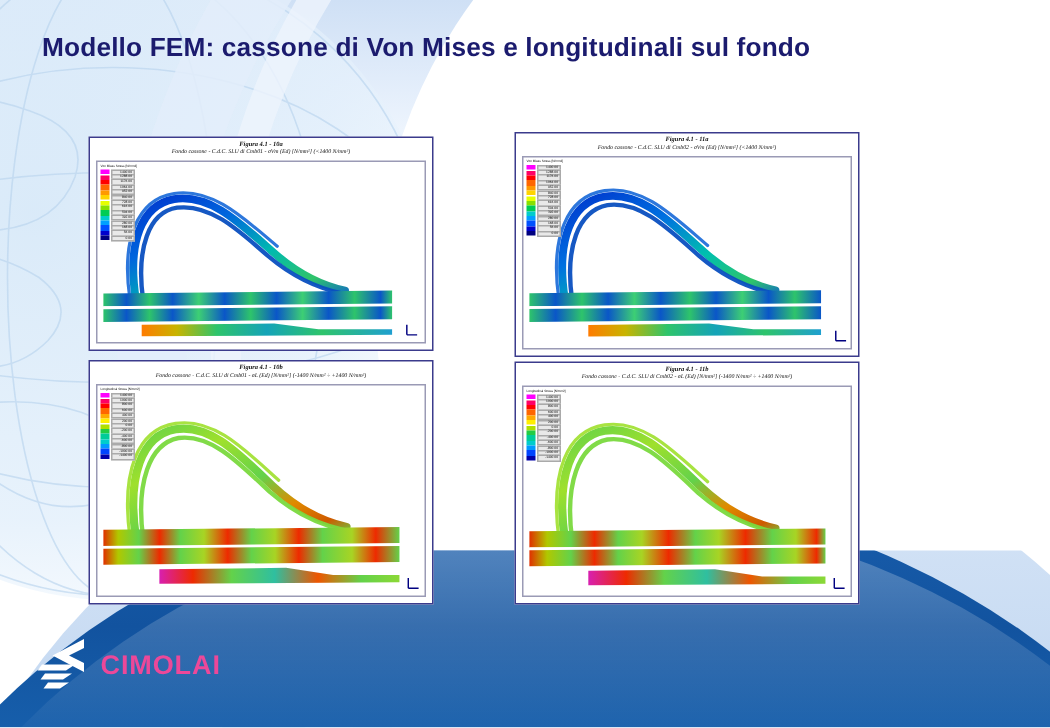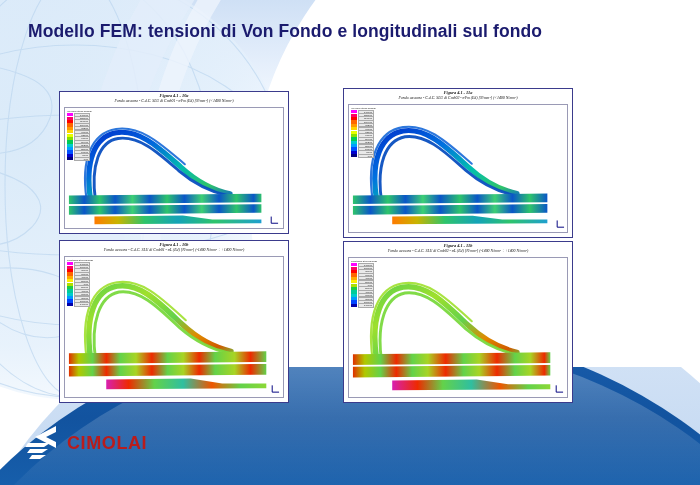--- a/index.html
+++ b/index.html
@@ -54,21 +54,21 @@
   
   .title{
     position:absolute;left:28px;top:21px;
     font-size:17.5px;font-weight:bold;color:#1b1b6e;letter-spacing:.1px;
     white-space:nowrap;z-index:40;
   }
 
   
   .logo{position:absolute;left:22px;bottom:22px;display:flex;align-items:center;z-index:45;}
   .logo-mark{width:40px;height:40px;margin-right:5px;}
-  .logo-text{font-size:18px;font-weight:bold;color:#b91c1c;letter-spacing:.6px;}
+  .logo-text{font-size:18px;font-weight:bold;color:#ec4899;letter-spacing:.6px;}
 
   
   .panel{
     position:absolute;background:#ffffff;border:1px solid #3b3b8c;
     box-sizing:border-box;z-index:30;
   }
   .p-tl{left:59px;  top:91px;  width:230px;height:143px;}
   .p-bl{left:59px;  top:240px; width:230px;height:163px;}
   .p-tr{left:343px; top:88px;  width:230px;height:150px;}
   .p-br{left:343px; top:241px; width:230px;height:162px;}
@@ -113,21 +113,21 @@
       <path d="M40 110 q60 -28 120 -6 q40 14 30 44 q-14 38 -70 36 q-60 -2 -80 -74z"></path>
       <path d="M70 205 q50 -18 96 10 q26 20 6 42 q-30 30 -78 10 q-34 -16 -24 -62z"></path>
       <path d="M120 300 q70 -10 110 26 q18 20 -8 34 q-50 22 -96 -18z"></path>
     </g>
   </svg>
 
   <div class="swoosh-outer"></div>
   <div class="swoosh-inner"></div>
   <div class="white-core"></div>
 
-  <div class="title">Modello FEM: tensioni di Von Fondo e longitudinali sul fondo</div>
+  <div class="title">Modello FEM: cassone di Von Mises e longitudinali sul fondo</div>
 
   <div class="panel p-tl">
     <div class="cap">
       <div class="cap-num">Figura 4.1 - 10a</div>
       <div class="cap-desc">Fondo cassone - C.d.C. SLU di Cmb01 - σVm (Ed) [N/mm²] (&lt;1400 N/mm²)</div>
     </div>
     <div class="plot">
       <div class="legend">
         <div class="legend-title">Von Mises Stress [N/mm2]</div>
         <div>

